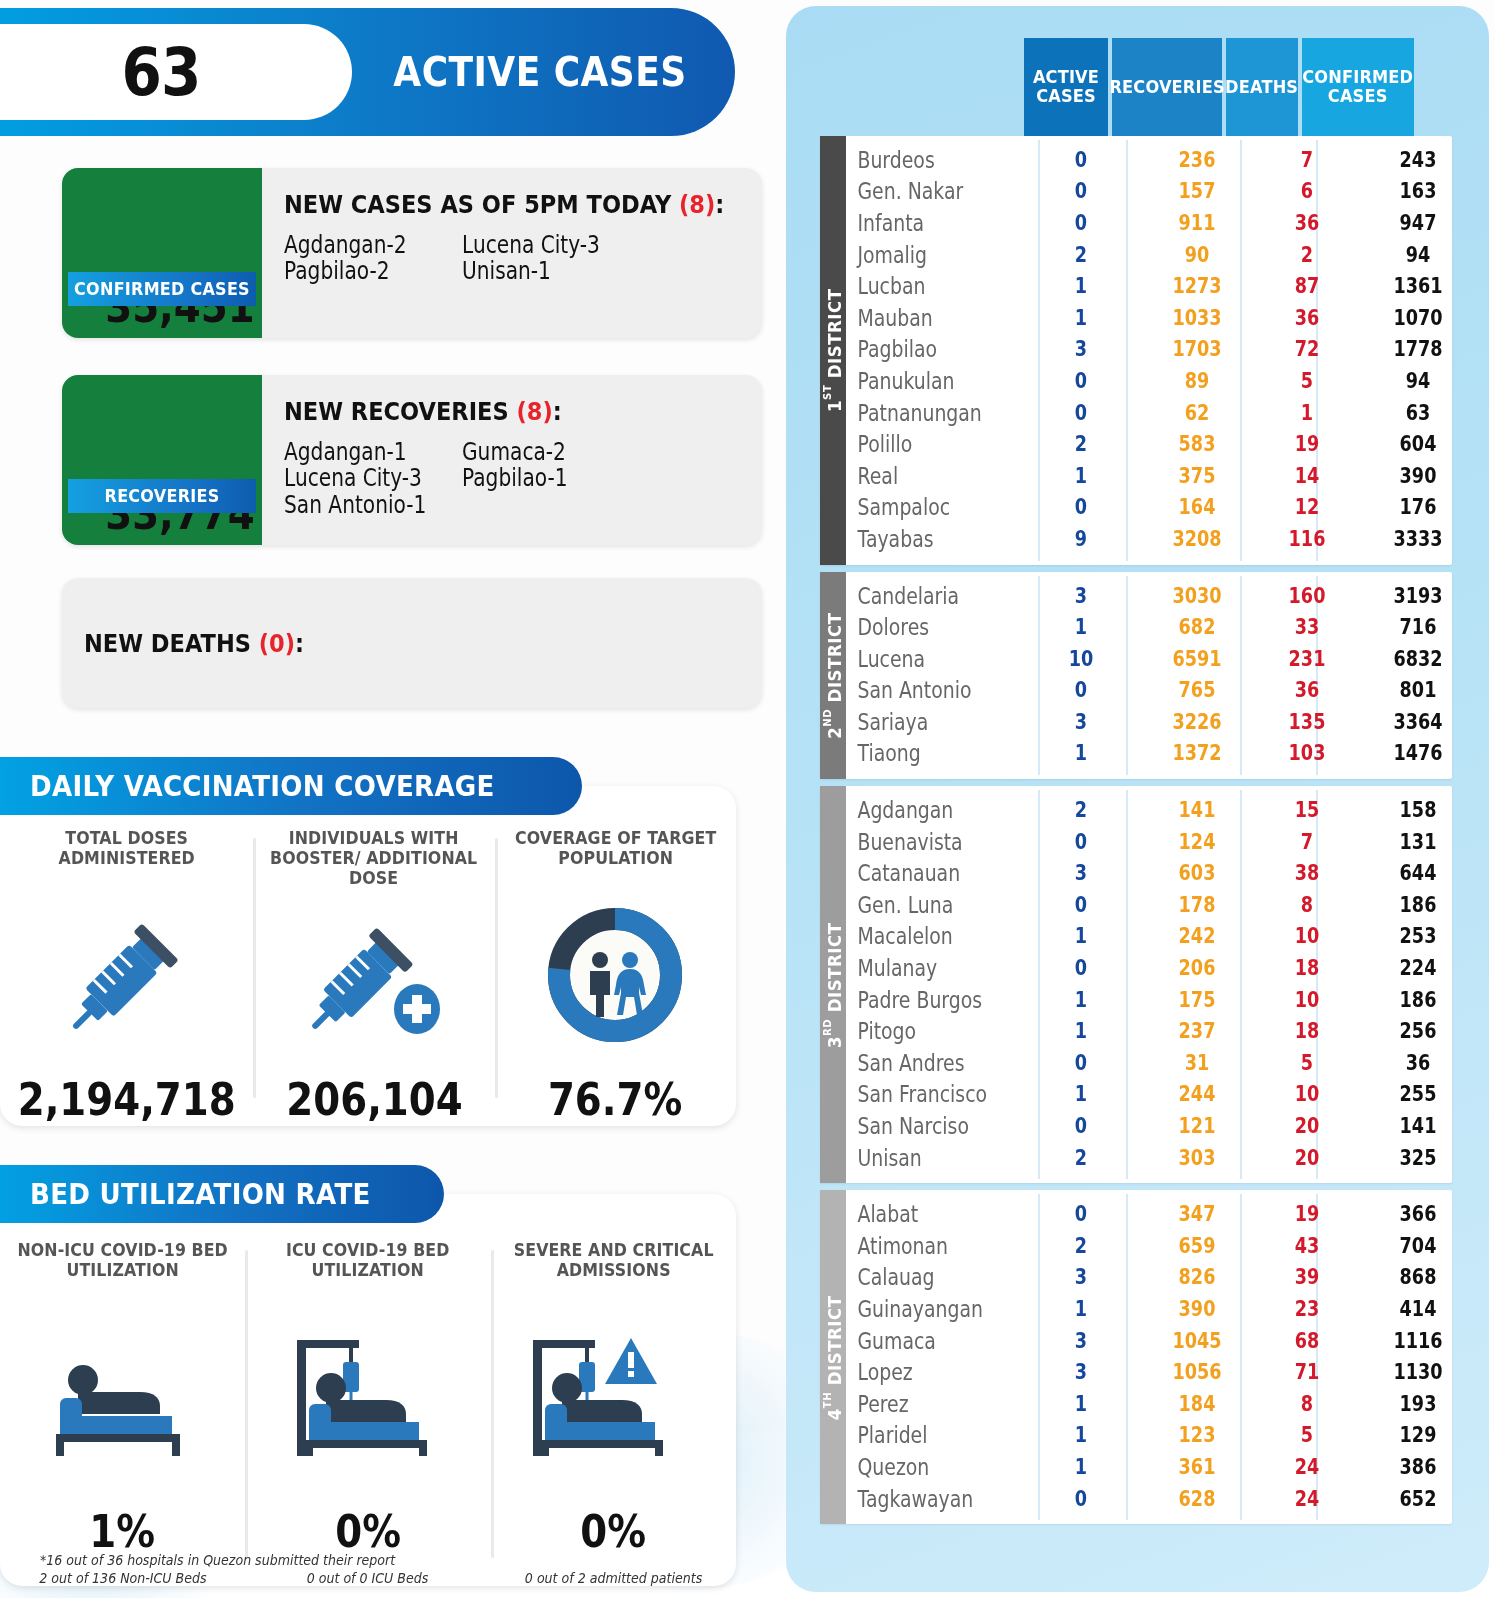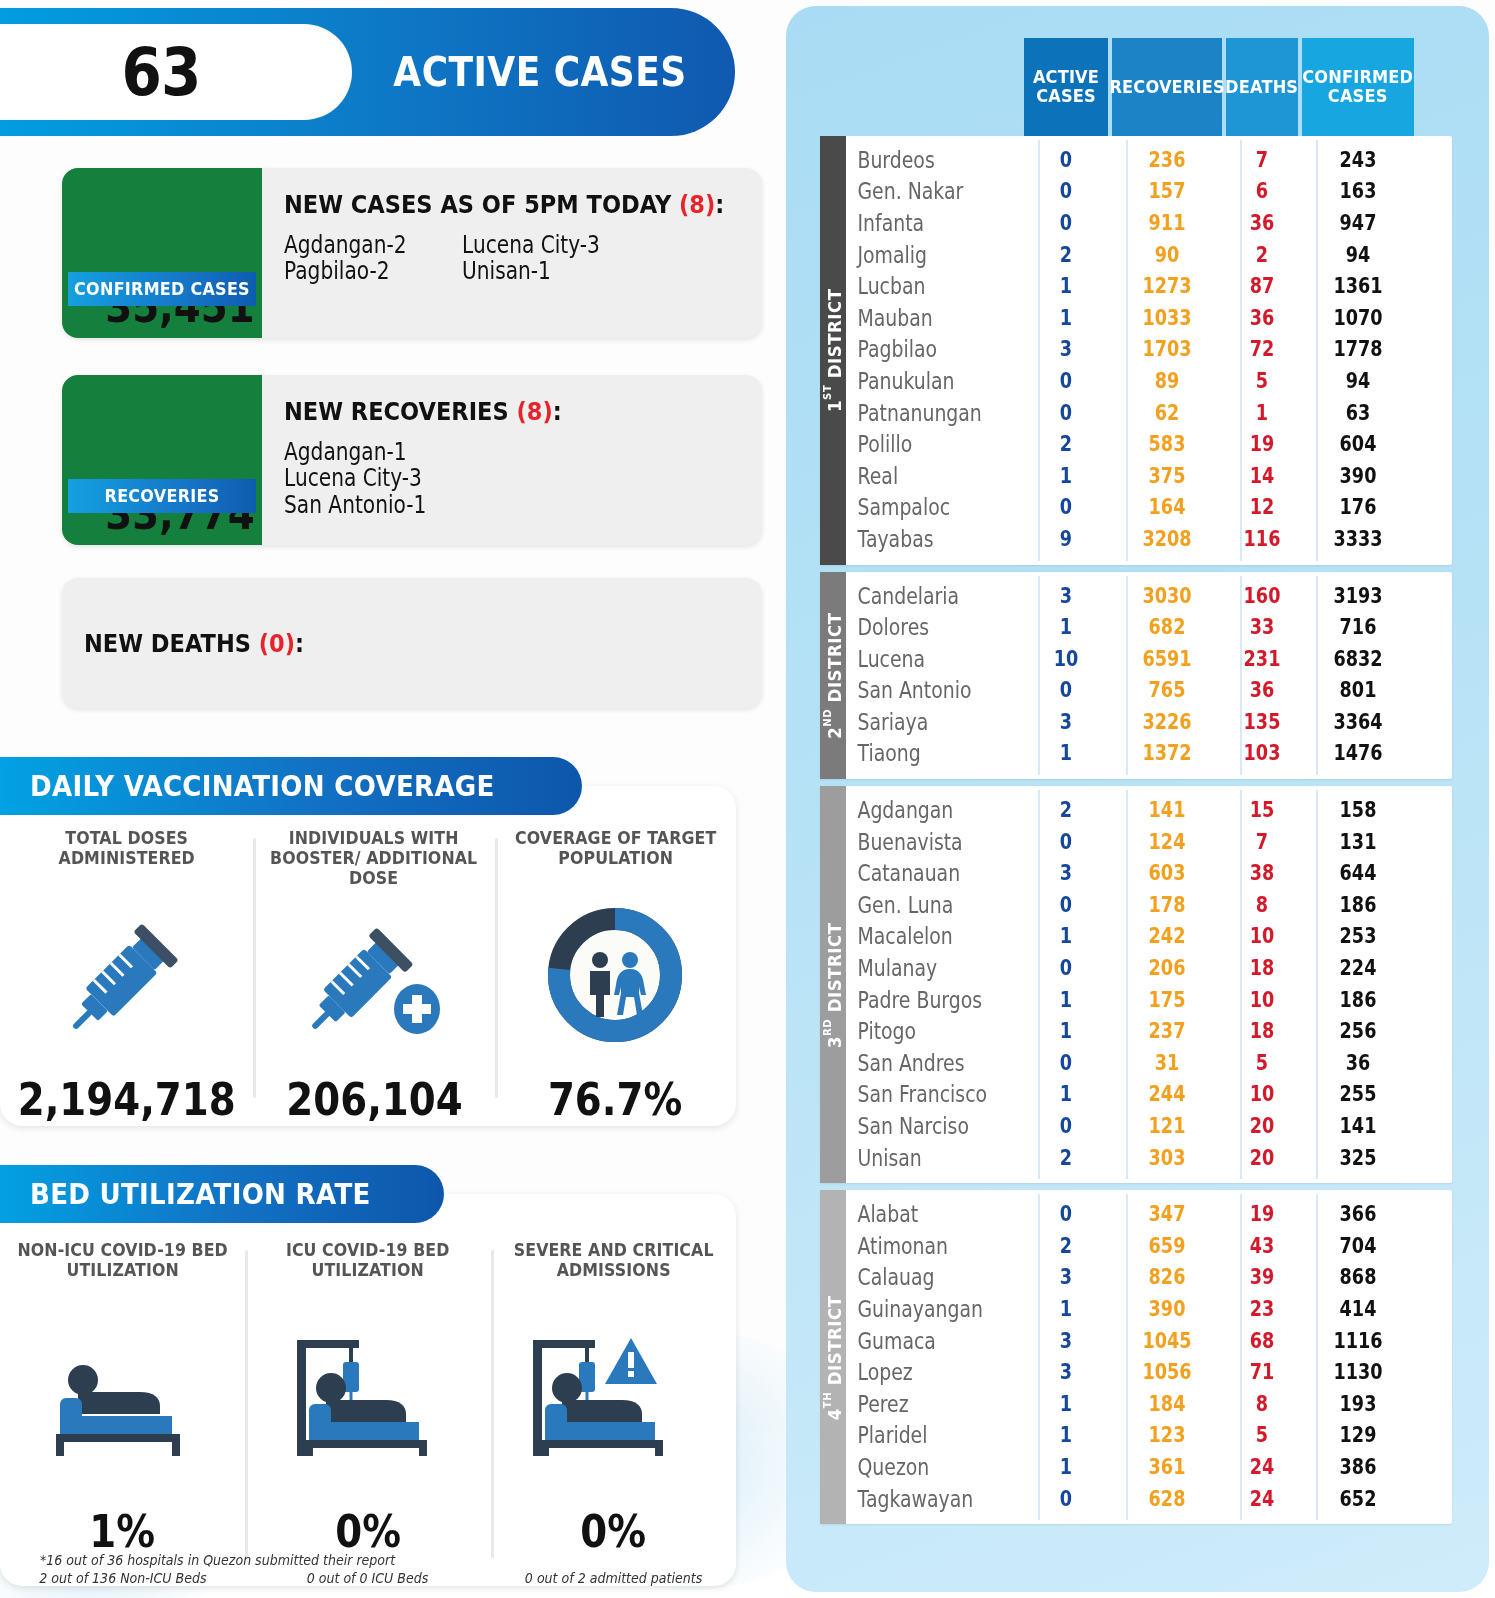--- a/index.html
+++ b/index.html
@@ -149,21 +149,21 @@
     width:26px; flex:none; display:flex; align-items:center; justify-content:center;
   }
   .dtab span {
     color:#fff; font-size:18px; font-weight:bold; white-space:nowrap;
     writing-mode:vertical-rl; transform:rotate(180deg) scaleY(0.92);
     letter-spacing:0.6px; font-family:"DejaVu Sans", sans-serif;
   }
   .dtab sup { font-size:11px; vertical-align:super; }
   .drows { flex:1; padding:8px 0 10px 0; position:relative; }
   .vline { position:absolute; top:4px; bottom:4px; width:2px; background:#d5eaf6; }
-  .trow { display:flex; align-items:center; height:31.6px; }
+  .trow { display:flex; align-items:center; height:31.6px;gap:15px; }
   .c-name {
     width:178px; padding-left:14px; font-size:23px; color:#666;
     font-family:"DejaVu Sans", sans-serif; transform:scaleX(0.82); transform-origin:left;
     white-space:nowrap;
   }
   .c-num {
     text-align:center; font-size:21px; font-weight:bold;
     font-family:"DejaVu Sans", sans-serif; transform:scaleX(0.84);
   }
   .c-active { width:84px; color:#15489c; margin-right:4px; }
@@ -213,20 +213,24 @@
         <div class="card-num">33,774</div>
         <div class="card-tag" style="top:104px;">RECOVERIES</div>
       </div>
       <div class="card-body">
         <div class="card-title"><span>NEW RECOVERIES </span><span class="cnt">(8)</span><span>:</span></div>
         <div class="muni-cols">
           <div class="muni-col">
             <div class="muni">Agdangan-1</div>
             <div class="muni">Lucena City-3</div>
             <div class="muni">San Antonio-1</div>
+          </div>
+          <div class="muni-col">
+            <div class="muni">Gumaca-2</div>
+            <div class="muni">Pagbilao-1</div>
           </div>
         </div>
       </div>
     </div>
 
     <div class="card" style="left:62px; top:578px; width:700px; height:130px;">
       <div class="card-body" style="display:flex; align-items:center; padding-top:0;">
         <div class="card-title"><span>NEW DEATHS </span><span class="cnt">(0)</span><span>:</span></div>
       </div>
     </div>

